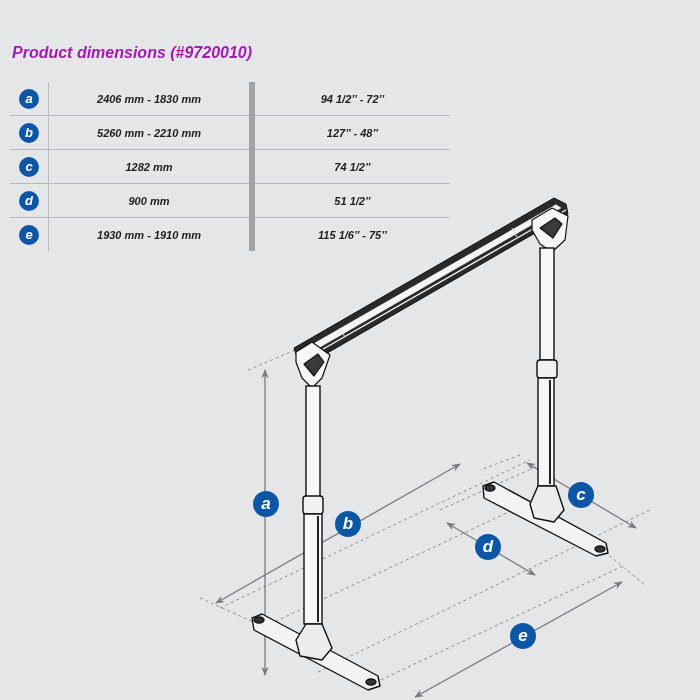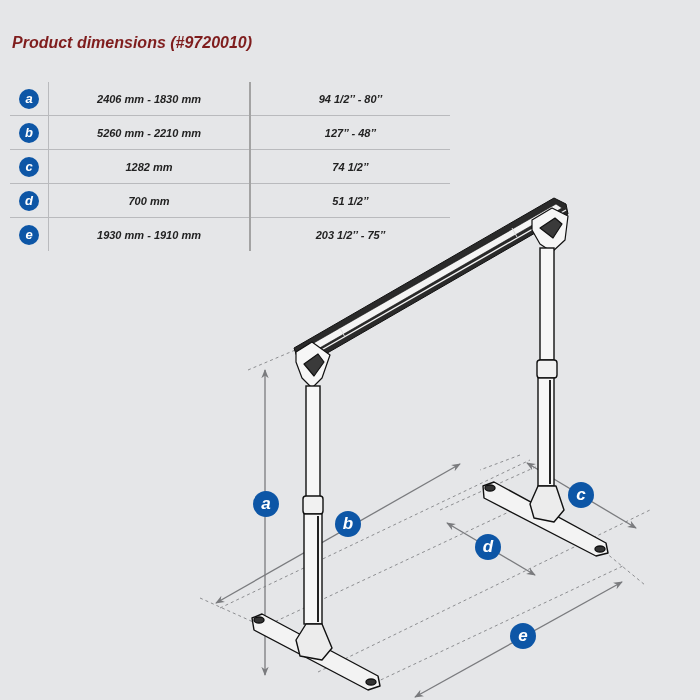--- a/index.html
+++ b/index.html
@@ -3,37 +3,37 @@
 <meta charset="utf-8">
 <style>
   html, body { margin: 0; padding: 0; }
   body {
     width: 700px; height: 700px; overflow: hidden;
     background: #e5e6e8;
     font-family: "Liberation Sans", sans-serif;
     position: relative;
   }
   .title {
-    position: absolute; left: 12px; top: 34px;
-    font-size: 16px; font-weight: bold; font-style: italic; color: #7f1d1d;
+    position: absolute; left: 12px; top: 44px;
+    font-size: 16px; font-weight: bold; font-style: italic; color: #a21caf;
     margin: 0;
   }
   .dims-table {
     position: absolute; left: 10px; top: 82px;
     width: 440px; border-collapse: collapse;
   }
   .dims-table td {
     height: 33px; padding: 0;
     font-size: 11px; font-weight: bold; font-style: italic; color: #222;
     text-align: center;
     border-bottom: 1px solid #b9babd;
   }
   .dims-table tr:last-child td { border-bottom: none; }
   .dims-table td.badge-cell { width: 38px; border-right: 1px solid #b9babd; }
-  .dims-table td.mm-cell { width: 200px; border-right: 2px solid #a3a3a3; margin-left: 12px; }
+  .dims-table td.mm-cell { width: 200px; border-right: 6px solid #a3a3a3; margin-left: 12px; }
   .badge {
     display: inline-flex; align-items: center; justify-content: center;
     width: 20px; height: 20px; border-radius: 50%;
     background: #0d56a6; color: #fff;
     font-size: 13px; font-weight: bold; font-style: italic;
     line-height: 1;
   }
   .diagram { position: absolute; left: 0; top: 0; width: 700px; height: 700px; }
   .callout {
     position: absolute; width: 26px; height: 26px; border-radius: 50%;
@@ -45,41 +45,41 @@
 </head>
 <body>
 
 <h1 class="title">Product dimensions (#9720010)</h1>
 
 <table class="dims-table">
   <tbody>
     <tr>
       <td class="badge-cell"><span class="badge">a</span></td>
       <td class="mm-cell">2406 mm - 1830 mm</td>
-      <td>94 1/2’’ - 80’’</td>
+      <td>94 1/2’’ - 72’’</td>
     </tr>
     <tr>
       <td class="badge-cell"><span class="badge">b</span></td>
       <td class="mm-cell">5260 mm - 2210 mm</td>
       <td>127’’ - 48’’</td>
     </tr>
     <tr>
       <td class="badge-cell"><span class="badge">c</span></td>
       <td class="mm-cell">1282 mm</td>
       <td>74 1/2’’</td>
     </tr>
     <tr>
       <td class="badge-cell"><span class="badge">d</span></td>
-      <td class="mm-cell">700 mm</td>
+      <td class="mm-cell">900 mm</td>
       <td>51 1/2’’</td>
     </tr>
     <tr>
       <td class="badge-cell"><span class="badge">e</span></td>
       <td class="mm-cell">1930 mm - 1910 mm</td>
-      <td>203 1/2’’ - 75’’</td>
+      <td>115 1/6’’ - 75’’</td>
     </tr>
   </tbody>
 </table>
 
 <svg class="diagram" viewBox="0 0 700 700" xmlns="http://www.w3.org/2000/svg">
   <defs>
     <marker id="arr" viewBox="0 0 10 10" refX="9" refY="5" markerWidth="7" markerHeight="7" orient="auto-start-reverse">
       <path d="M0,1 L10,5 L0,9 L3,5 Z" fill="#7a7b7e"></path>
     </marker>
   </defs>

